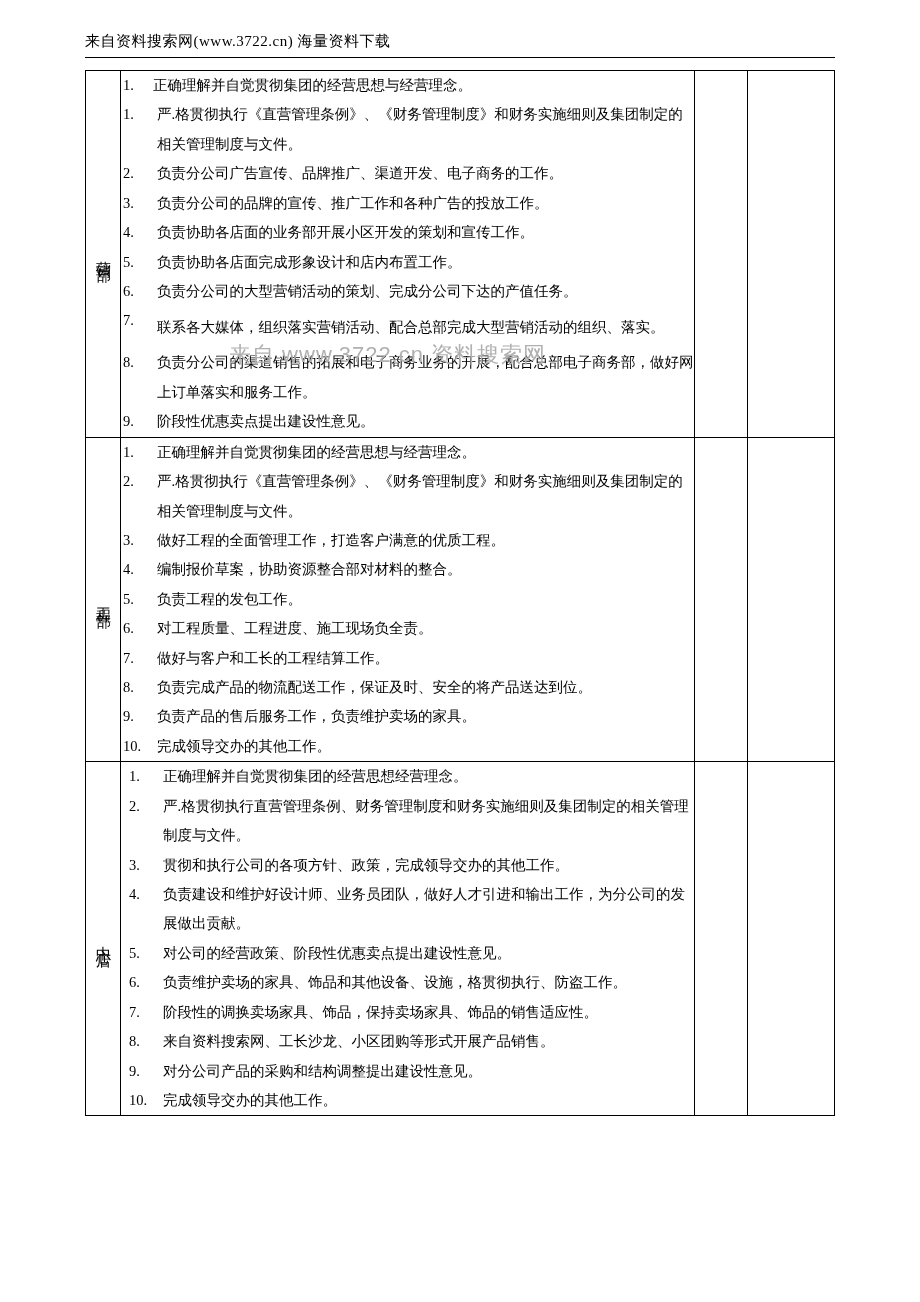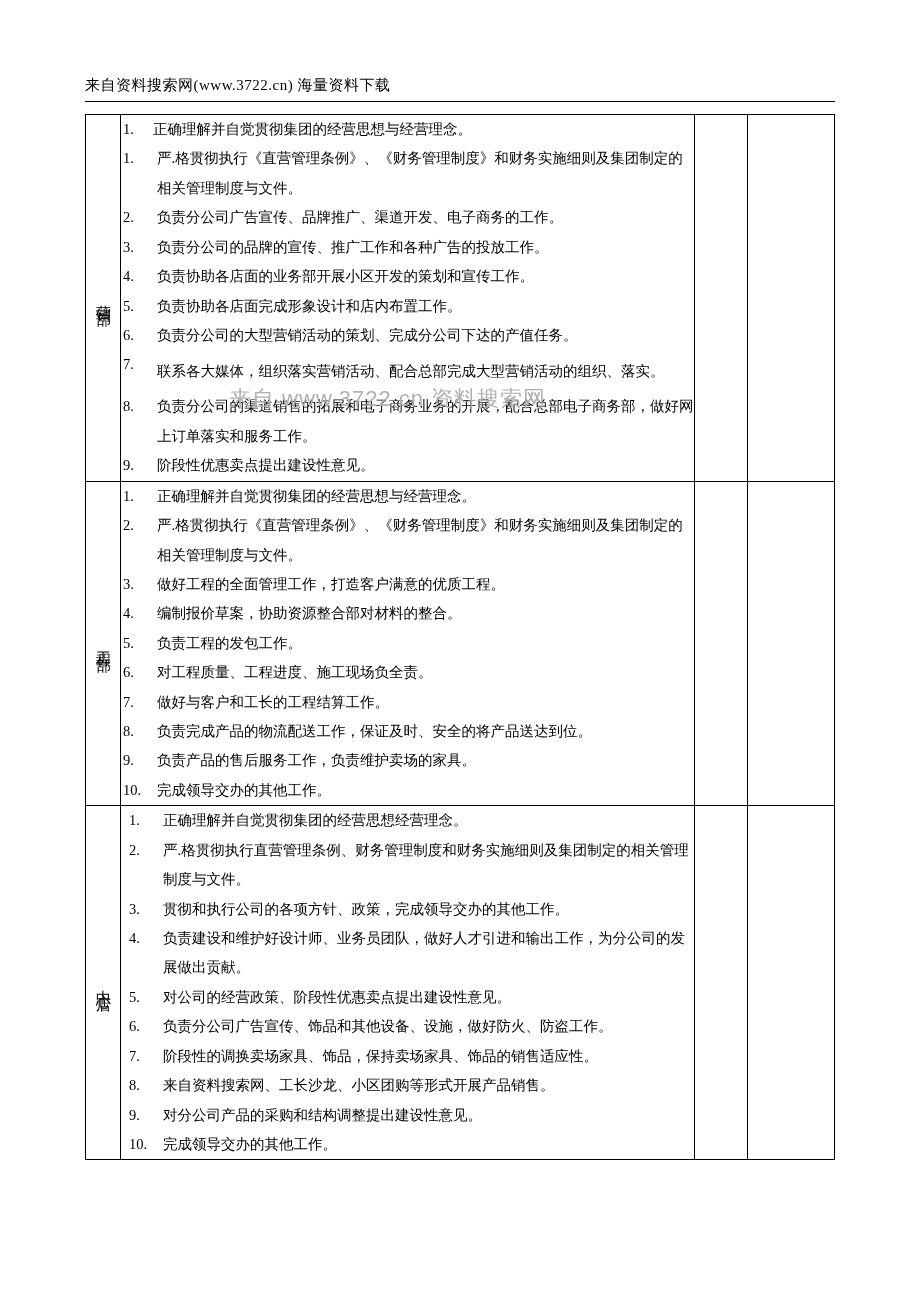--- a/index.html
+++ b/index.html
@@ -5,21 +5,21 @@
   body {
     margin: 0;
     padding: 0;
     width: 920px;
     font-family: "SimSun", "宋体", serif;
     font-size: 14.5px;
     color: #000;
     background: #fff;
   }
   .page {
-    padding: 76px 85px 60px 85px;
+    padding: 32px 85px 60px 85px;
   }
   .header {
     font-size: 15px;
     margin-bottom: 6px;
     letter-spacing: 0.5px;
   }
   .hr-line {
     border-top: 1.5px solid #000;
     margin-bottom: 12px;
   }
@@ -229,21 +229,21 @@
           <li>
                 <span class="num">4.</span>
                 <span class="txt">负责建设和维护好设计师、业务员团队，做好人才引进和输出工作，为分公司的发展做出贡献。</span>
               </li>
           <li>
                 <span class="num">5.</span>
                 <span class="txt">对公司的经营政策、阶段性优惠卖点提出建设性意见。</span>
               </li>
           <li>
                 <span class="num">6.</span>
-                <span class="txt">负责分公司广告宣传、饰品和其他设备、设施，做好防火、防盗工作。</span>
+                <span class="txt">负责维护卖场的家具、饰品和其他设备、设施，格贯彻执行、防盗工作。</span>
               </li>
           <li>
                 <span class="num">7.</span>
                 <span class="txt">阶段性的调换卖场家具、饰品，保持卖场家具、饰品的销售适应性。</span>
               </li>
           <li>
                 <span class="num">8.</span>
                 <span class="txt">来自资料搜索网、工长沙龙、小区团购等形式开展产品销售。</span>
               </li>
           <li>

